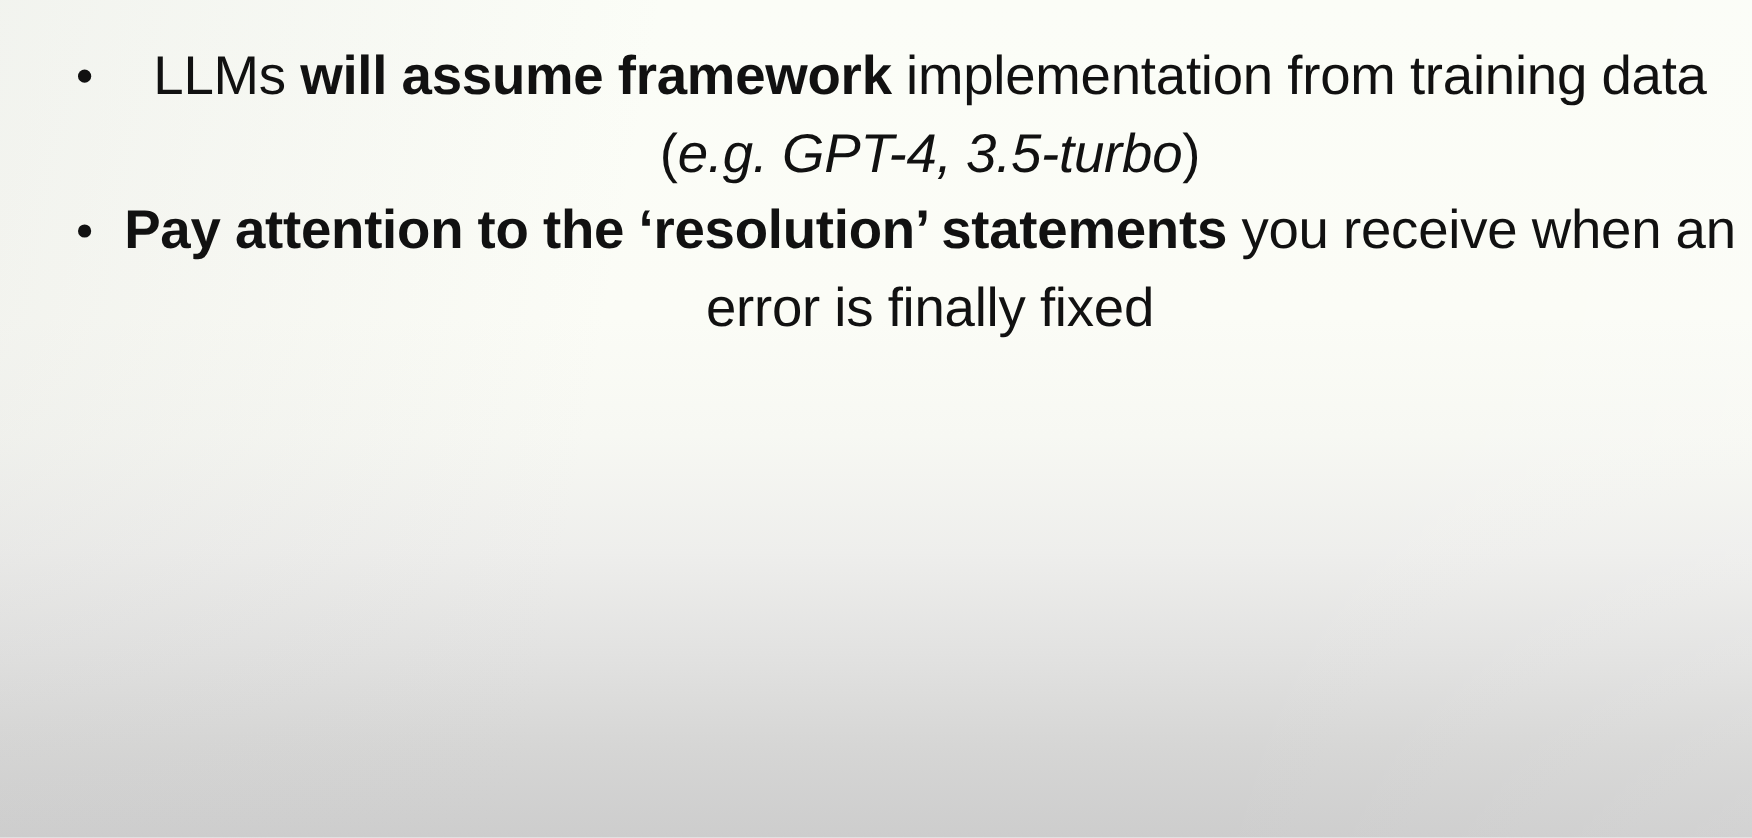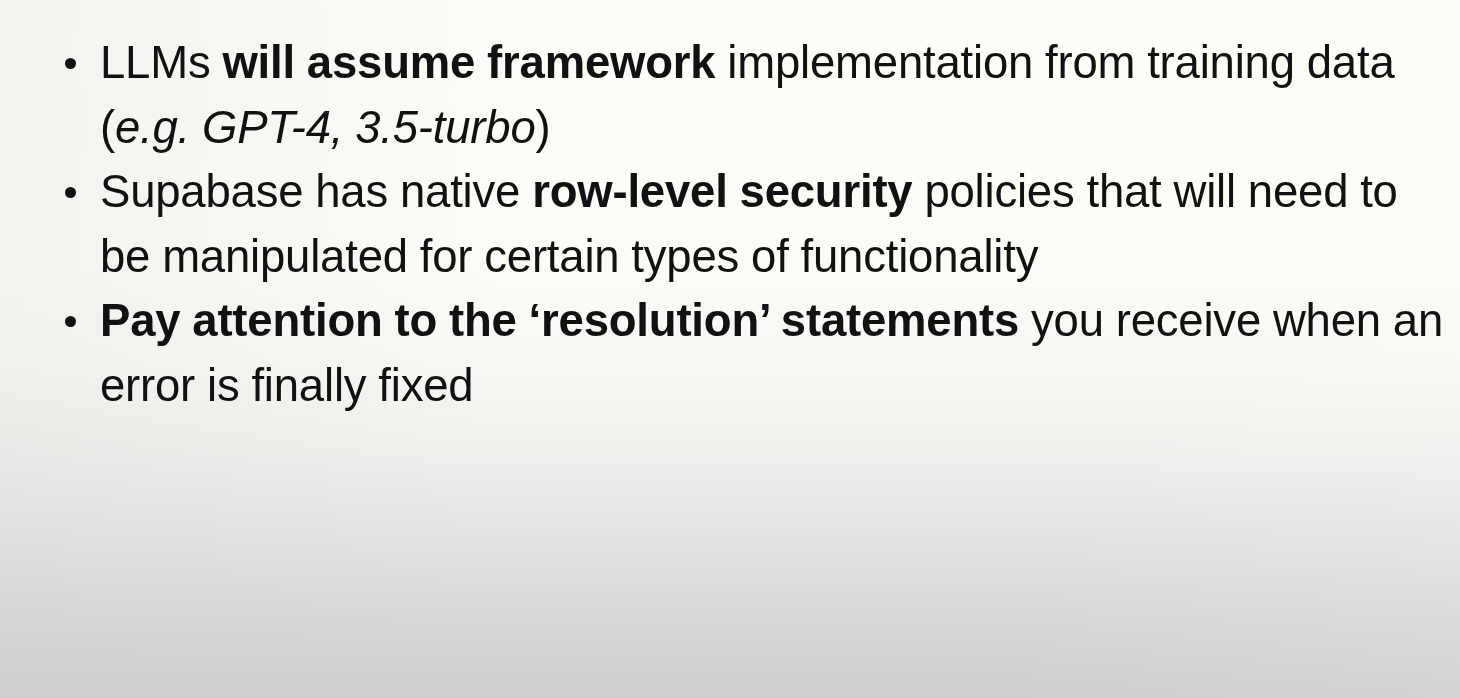--- a/index.html
+++ b/index.html
@@ -20,20 +20,21 @@
     box-sizing: border-box;
     background: linear-gradient(180deg,
         #fbfdf7 0%,
         #fbfcf6 38%,
         #f7f8f3 52%,
         #eeeeec 66%,
         #e2e2e1 78%,
         #d6d6d5 89%,
         #cdcdcd 100%);
     overflow: hidden;
+    text-align: center;
   }
   
   #slide::after {
     content: "";
     position: absolute;
     inset: 0;
     pointer-events: none;
     background: linear-gradient(100deg,
         rgba(205,205,205,0.20) 0%,
         rgba(255,255,255,0.00) 35%,
@@ -93,24 +94,20 @@
 <div id="slide">
   <ul id="bullet-list">
 
     <li class="bullet-item">
       <span class="bullet-marker" title="•"><span></span></span>
       <span class="bullet-text"><span>LLMs </span><span class="b">will assume framework</span><span> implementation from training data (</span><span class="i">e.g. GPT-4, 3.5-turbo</span><span>)</span></span>
     </li>
 
 
 
-    <li class="bullet-item">
-      <span class="bullet-marker" title="•"><span></span></span>
-      <span class="bullet-text"><span>Supabase has native </span><span class="b">row-level security</span><span> policies that will need to be manipulated for certain types of functionality</span></span>
-    </li>
 
     <li class="bullet-item">
       <span class="bullet-marker" title="•"><span></span></span>
       <span class="bullet-text"><span class="b">Pay attention to the ‘resolution’ statements</span><span> you receive when an error is finally fixed</span></span>
     </li>
 
   </ul>
 </div>
 
 </body></html>

